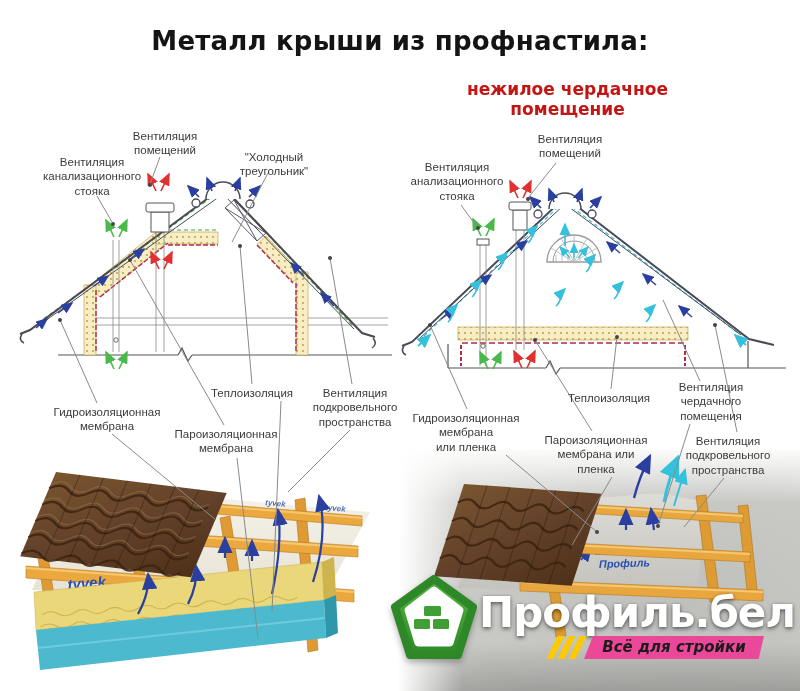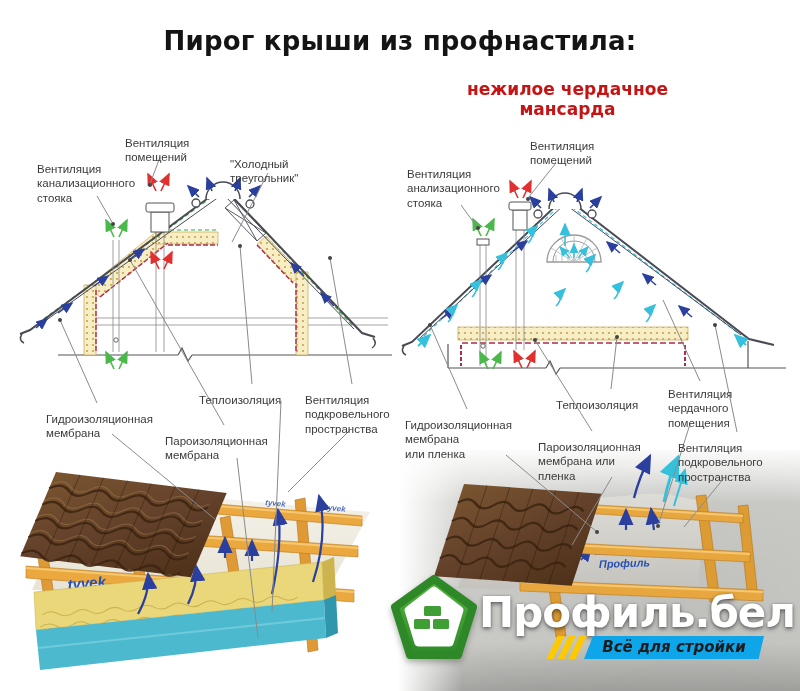--- a/index.html
+++ b/index.html
@@ -4,35 +4,35 @@
 <style>
   html,body{margin:0;padding:0;background:#fff;}
   .stage{position:relative;width:800px;height:691px;background:#fff;overflow:hidden;
          font-family:"Liberation Sans",sans-serif;}
   .title{position:absolute;top:26px;left:0;right:0;text-align:center;
          font:700 26px "DejaVu Sans",sans-serif;color:#141414;letter-spacing:.2px;z-index:4;}
   .heading{position:absolute;font-family:"DejaVu Sans",sans-serif;font-weight:700;
          font-size:17px;line-height:1.18;color:#c41414;text-align:center;
          white-space:pre-line;z-index:4;}
   .lbl{position:absolute;font:11.5px/1.25 "Liberation Sans",sans-serif;color:#3a3a3a;
-         text-align:left;white-space:pre-line;z-index:4;margin-top:7px;}
+         text-align:center;white-space:pre-line;z-index:4;}
   svg.canvas{position:absolute;left:0;top:0;z-index:3;pointer-events:none;}
   svg.photo-left{position:absolute;left:20px;top:462px;z-index:1;}
   .photo-right-bg{position:absolute;left:398px;top:450px;width:402px;height:241px;z-index:0;
      background:
        linear-gradient(to right,#fff 0%,rgba(255,255,255,0) 16%),
        linear-gradient(to bottom,rgba(255,255,255,.9) 0%,rgba(255,255,255,0) 22%,
                        rgba(255,255,255,0) 80%,rgba(108,108,106,.45) 100%),
        radial-gradient(130% 125% at 72% 66%, #bfbfbc 0%, #c9c9c6 42%, #e4e4e1 74%, #ffffff 96%);}
   .logo{position:absolute;z-index:6;}
   .logo-name{position:absolute;left:479px;top:592px;z-index:6;
      font:700 42px/1 "DejaVu Sans",sans-serif;color:#fff;letter-spacing:-1px;
      text-shadow:0 2px 4px rgba(0,0,0,.5),0 0 2px rgba(0,0,0,.25);}
   .tag-banner{position:absolute;left:584px;top:636px;width:180px;height:23px;z-index:6;
-     background:#0ea5e9;clip-path:polygon(5% 0,100% 0,97% 100%,0 100%);
+     background:#ec4899;clip-path:polygon(5% 0,100% 0,97% 100%,0 100%);
      text-align:center;}
   .tag-banner span{font:700 italic 15px/23px "DejaVu Sans",sans-serif;color:#1c1c1c;}
   .slash{position:absolute;top:636px;width:7px;height:23px;background:#fdc900;
      transform:skewX(-26deg);z-index:6;}
 </style>
 </head>
 <body>
 
 <div class="stage">
 
@@ -67,23 +67,23 @@
         <stop offset="0" stop-color="#f6f3ea"></stop>
           <stop offset="1" stop-color="#e6e2d4"></stop>
       </linearGradient>
       <linearGradient id="gradMemR" x1="0" y1="0" x2="0" y2="1">
         <stop offset="0" stop-color="#dedcd6"></stop>
           <stop offset="1" stop-color="#c3c2bd"></stop>
       </linearGradient>
     </defs>
   </svg>
 
-  <div class="title">Пирог крыши из профнастила:</div>
+  <div class="title">Металл крыши из профнастила:</div>
   <div class="heading" style="left:460px;top:79px;width:215px;">нежилое чердачное
-мансарда</div>
+помещение</div>
 
   <svg class="photo-left" width="385" height="228" viewBox="0 0 385 228">
     <g>
       <polygon points="58,24 350,50 302,138 12,128" fill="url(#gradMemL)"></polygon>
       <text x="175" y="38" font-size="8" font-style="italic" font-weight="700" fill="#2a50b0" opacity=".8" transform="rotate(5 175 38)">tyvek</text>
       <text x="245" y="43" font-size="8" font-style="italic" font-weight="700" fill="#2a50b0" opacity=".8" transform="rotate(5 245 43)">tyvek</text>
       <text x="305" y="48" font-size="8" font-style="italic" font-weight="700" fill="#2a50b0" opacity=".8" transform="rotate(5 305 48)">tyvek</text>
     </g>
     <g fill="#e09a35" stroke="#b3751c" stroke-width=".6">
       <polygon points="18,96 28,94 42,186 32,188"></polygon>

